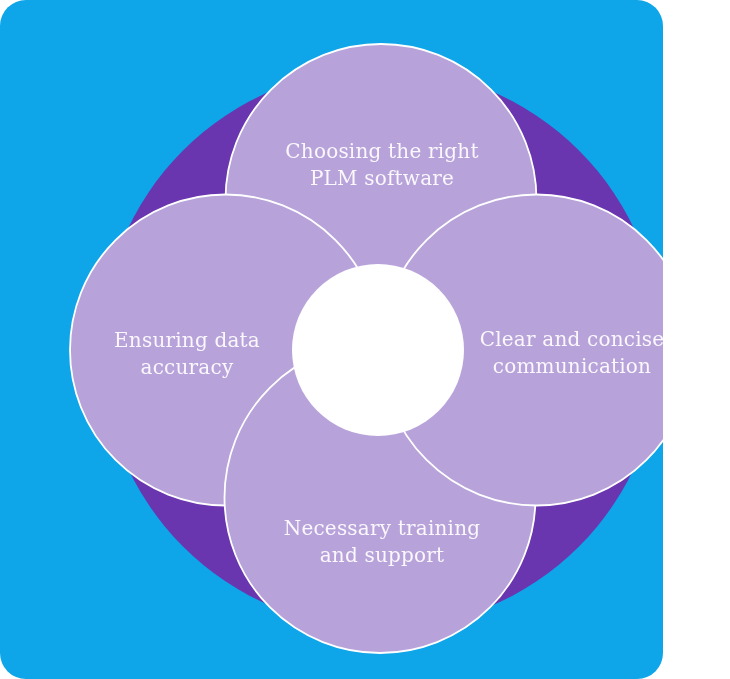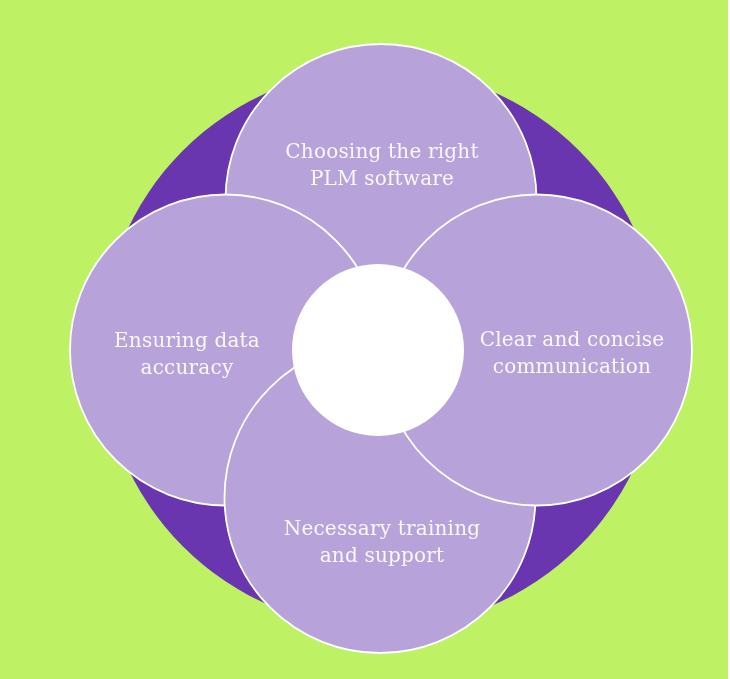--- a/index.html
+++ b/index.html
@@ -2,25 +2,26 @@
 <html><head>
 <meta charset="utf-8">
 <style>
   html, body {
     margin: 0;
     padding: 0;
     background: #ffffff;
   }
   .stage {
     position: relative;
-    width: 728px;
+    width: 663px;
     height: 679px;
-    background: #bef264;
+    background: #0ea5e9;
     overflow: hidden;
     font-family: "DejaVu Serif", "Liberation Serif", serif;
+    border-radius: 26px;
   }
   svg { display: block; }
   .petal {
     stroke: #ffffff;
     stroke-width: 1.8;
   }
   .petal-label {
     font-family: "DejaVu Serif", "Liberation Serif", serif;
     font-size: 20px;
     font-weight: 400;

